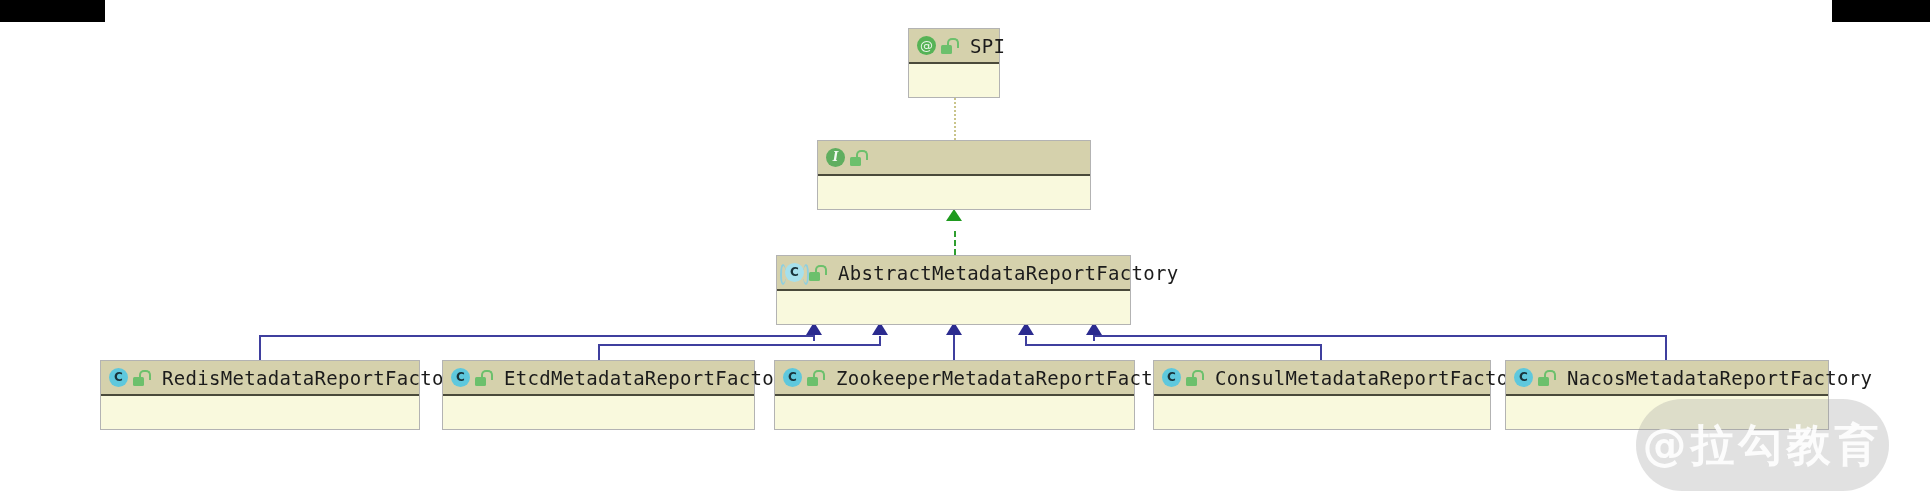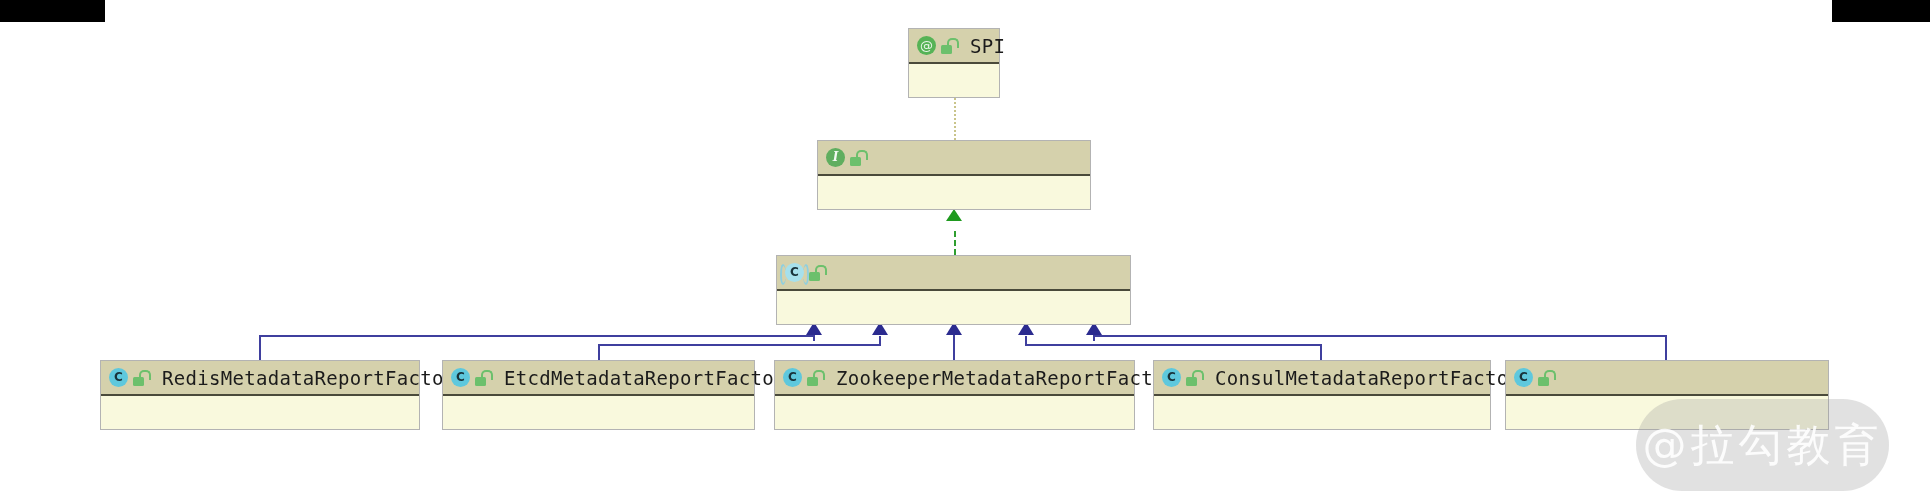--- a/index.html
+++ b/index.html
@@ -132,20 +132,21 @@
     <div class="body"></div>
   </div>
 
   <div class="node" style="left:776px;top:255px;width:355px;height:70px;">
     <div class="hdr">
       <span class="ico ico-class abstract">C</span>
       <span class="ico ico-lock">
         <span class="shackle"></span>
           <span class="bodyl"></span>
       </span>
+      <span class="title">AbstractMetadataReportFactory</span>
     </div>
     <div class="body"></div>
   </div>
 
   <div class="node" style="left:100px;top:360px;width:320px;height:70px;">
     <div class="hdr">
       <span class="ico ico-class">C</span>
       <span class="ico ico-lock">
         <span class="shackle"></span>
           <span class="bodyl"></span>
@@ -191,21 +192,22 @@
     <div class="body"></div>
   </div>
 
   <div class="node" style="left:1505px;top:360px;width:324px;height:70px;">
     <div class="hdr">
       <span class="ico ico-class">C</span>
       <span class="ico ico-lock">
         <span class="shackle"></span>
           <span class="bodyl"></span>
       </span>
-    </div>
-    <div class="body"></div>
-  </div>
-
-  <div class="watermark" style="left:1636px;top:399px;width:253px;height:92px;">
+      <span class="title">NacosMetadataReportFactory</span>
+    </div>
+    <div class="body"></div>
+  </div>
+
+  <div class="watermark" style="left:1636px;top:399px;width:253px;height:92px;font-weight:bold;">
     <span>@拉勾教育</span>
   </div>
 
 </div>
 
 </body></html>

